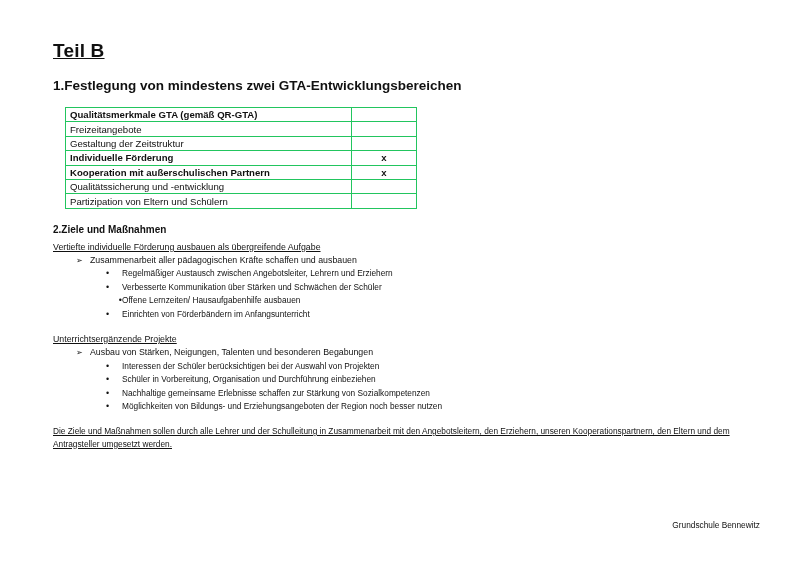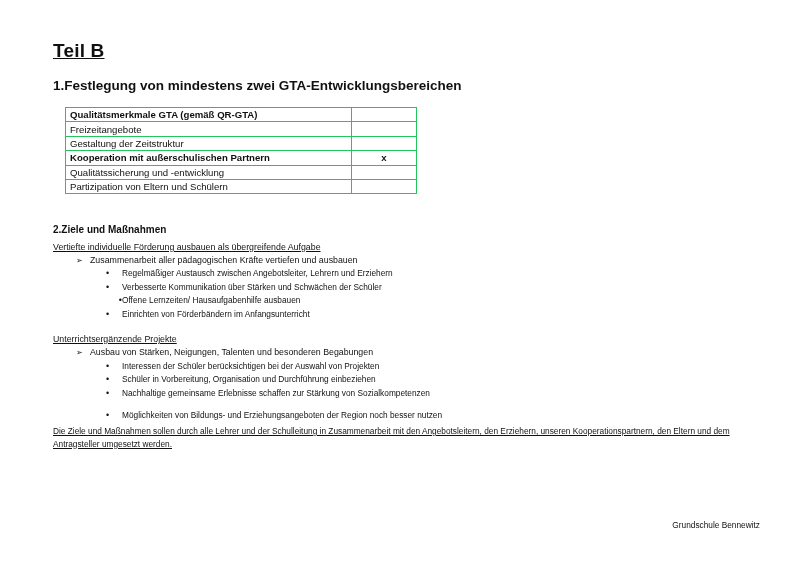--- a/index.html
+++ b/index.html
@@ -45,39 +45,43 @@
   </tr>
   <tr>
     <td>Freizeitangebote</td>
     <td class="mark"></td>
   </tr>
   <tr>
     <td>Gestaltung der Zeitstruktur</td>
     <td class="mark"></td>
   </tr>
   <tr class="bold">
+    <td>Individuelle Förderung</td>
+    <td class="mark">x</td>
+  </tr>
+  <tr class="bold">
     <td>Kooperation mit außerschulischen Partnern</td>
     <td class="mark">x</td>
   </tr>
   <tr>
     <td>Qualitätssicherung und -entwicklung</td>
     <td class="mark"></td>
   </tr>
   <tr>
     <td>Partizipation von Eltern und Schülern</td>
     <td class="mark"></td>
   </tr>
 </tbody>
   </table>
 
 <div class="abs h2">2.Ziele und Maßnahmen</div>
 
 <div class="abs sub" style="top:242px;">Vertiefte individuelle Förderung ausbauen als übergreifende Aufgabe</div>
 <div class="abs lvl1" style="top:255px;">
-  <span class="arr">➢</span><span>Zusammenarbeit aller pädagogischen Kräfte vertiefen und ausbauen</span>
+  <span class="arr">➢</span><span>Zusammenarbeit aller pädagogischen Kräfte schaffen und ausbauen</span>
 </div>
 <div class="abs lvl2" style="top:268px;">
   <span class="dot">•</span><span>Regelmäßiger Austausch zwischen Angebotsleiter, Lehrern und Erziehern</span>
 </div>
 <div class="abs lvl2" style="top:282px;">
   <span class="dot">•</span><span>Verbesserte Kommunikation über Stärken und Schwächen der Schüler</span>
 </div>
 <div class="abs lvl2" style="top:295px;text-align:right;">
   <span class="dot">•</span><span>Offene Lernzeiten/ Hausaufgabenhilfe ausbauen</span>
 </div>
@@ -91,19 +95,19 @@
 </div>
 <div class="abs lvl2" style="top:361px;">
   <span class="dot">•</span><span>Interessen der Schüler berücksichtigen bei der Auswahl von Projekten</span>
 </div>
 <div class="abs lvl2" style="top:374px;">
   <span class="dot">•</span><span>Schüler in Vorbereitung, Organisation und Durchführung einbeziehen</span>
 </div>
 <div class="abs lvl2" style="top:388px;">
   <span class="dot">•</span><span>Nachhaltige gemeinsame Erlebnisse schaffen zur Stärkung von Sozialkompetenzen</span>
 </div>
-<div class="abs lvl2" style="top:410px;">
+<div class="abs lvl2" style="top:401px;">
   <span class="dot">•</span><span>Möglichkeiten von Bildungs- und Erziehungsangeboten der Region noch besser nutzen</span>
 </div>
 
 <div class="abs para" style="top:425px;">Die Ziele und Maßnahmen sollen durch alle Lehrer und der Schulleitung in Zusammenarbeit mit den Angebotsleitern, den Erziehern, unseren Kooperationspartnern, den Eltern und dem Antragsteller umgesetzt werden.</div>
 
 <div class="abs footer">Grundschule Bennewitz</div>
 
 </body></html>

